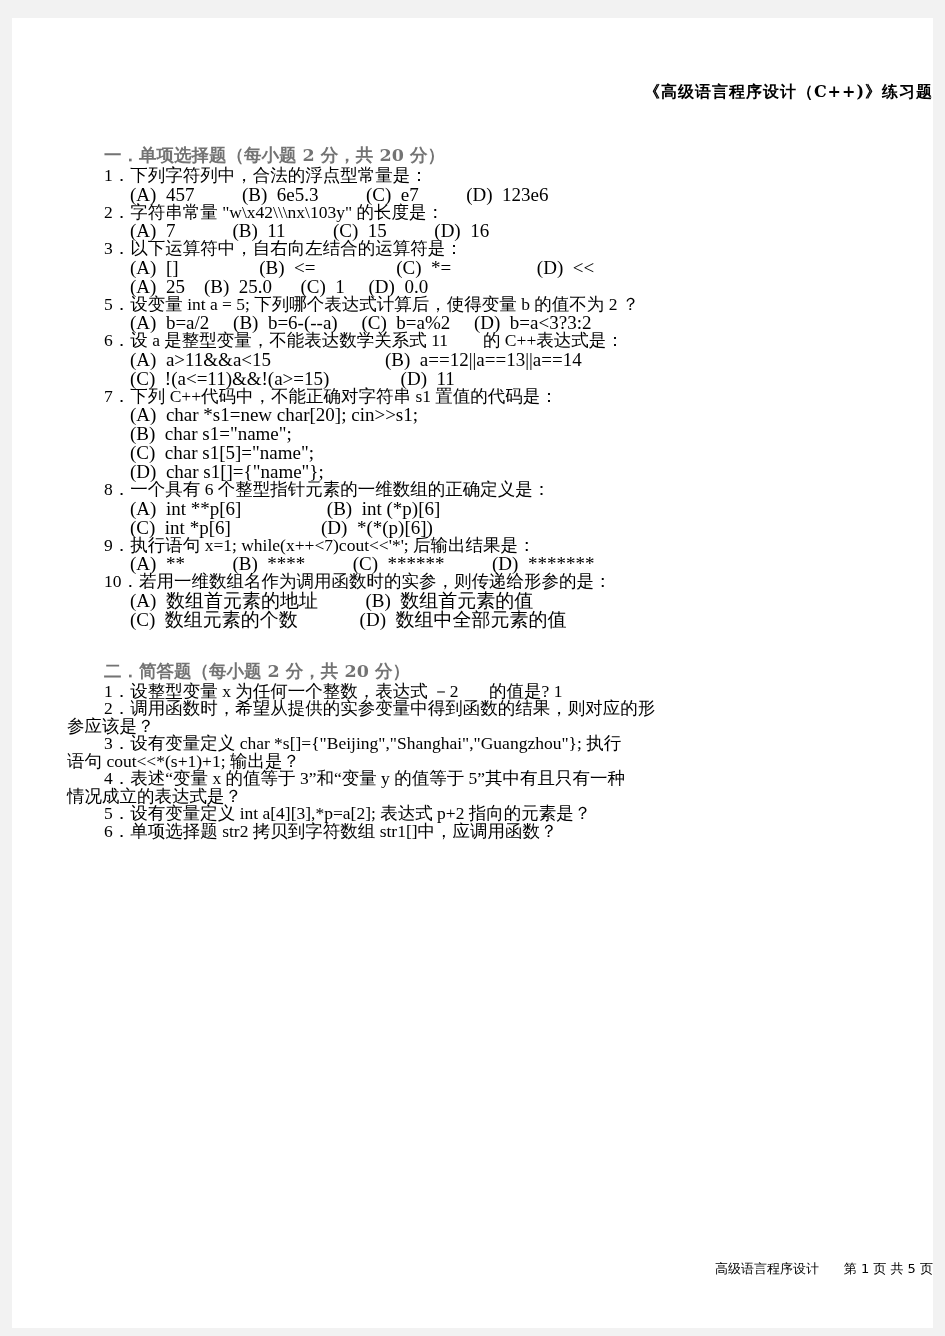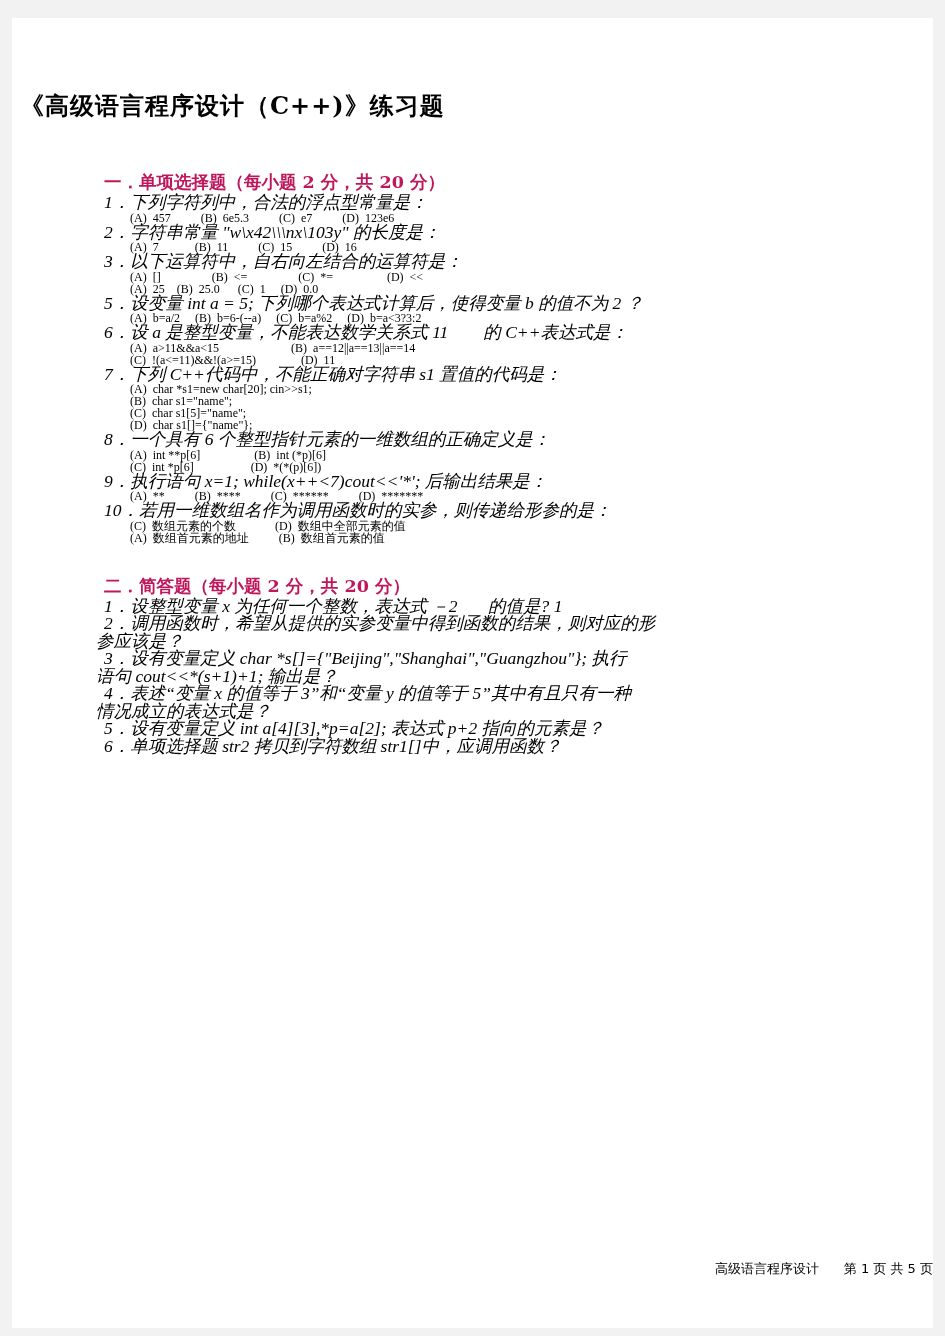--- a/index.html
+++ b/index.html
@@ -16,50 +16,49 @@
   #page {
     position: absolute;
     left: 12px;
     top: 18px;
     width: 921px;
     height: 1310px;
     background: #ffffff;
     box-sizing: border-box;
   }
   .doc-title {
-    text-align: left;
+    text-align: right;
     font-family: "DejaVu Serif", "Liberation Serif", serif;
     font-weight: bold;
-    font-size: 24px;
+    font-size: 16px;
     letter-spacing: 1px;
-    margin: 8px;
+    margin: 0;
     padding-top: 64px;
     color: #000;
   }
   .section-head {
     font-family: "DejaVu Serif", "Liberation Serif", serif;
     font-weight: bold;
     font-size: 17.5px;
-    color: #be185d;
+    color: #737373;
     margin-left: 92px;
     white-space: pre;
   }
   .q-line {
     font-size: 17.5px;
     color: #000;
     margin-left: 92px;
     white-space: pre;
     line-height: 1.0;
-    font-style: italic;
   }
   .q-line.cont {
-    margin-left: 84px;
+    margin-left: 55px;
   }
   .opt-line {
-    font-size: 12px;
+    font-size: 19px;
     color: #000;
     margin-left: 118px;
     white-space: pre;
     line-height: 1.0;
   }
   .spacer-sec1 { height: 40px; }
   .gap-before-sec2 { height: 30px; }
   .footer {
     position: absolute;
     left: 0;
@@ -99,22 +98,22 @@
       <div class="opt-line">(A)  char *s1=new char[20]; cin&gt;&gt;s1;</div>
       <div class="opt-line">(B)  char s1="name";</div>
       <div class="opt-line">(C)  char s1[5]="name";</div>
       <div class="opt-line">(D)  char s1[]={"name"};</div>
       <div class="q-line"><span>8．</span><span>一个具有 6 个整型指针元素的一维数组的正确定义是：</span></div>
       <div class="opt-line">(A)  int **p[6]                  (B)  int (*p)[6]</div>
       <div class="opt-line">(C)  int *p[6]                   (D)  *(*(p)[6])</div>
       <div class="q-line"><span>9．</span><span>执行语句 x=1; while(x++&lt;7)cout&lt;&lt;'*'; 后输出结果是：</span></div>
       <div class="opt-line">(A)  **          (B)  ****          (C)  ******          (D)  *******</div>
       <div class="q-line"><span>10．</span><span>若用一维数组名作为调用函数时的实参，则传递给形参的是：</span></div>
+      <div class="opt-line">(A)  数组首元素的地址          (B)  数组首元素的值</div>
       <div class="opt-line">(C)  数组元素的个数             (D)  数组中全部元素的值</div>
-      <div class="opt-line">(A)  数组首元素的地址          (B)  数组首元素的值</div>
       <div class="gap-before-sec2"></div>
       <div class="section-head">二．简答题（每小题 2 分，共 20 分）</div>
       <div class="q-line"><span>1．</span><span>设整型变量 x 为任何一个整数，表达式 －2       的值是? 1</span></div>
       <div class="q-line"><span>2．</span><span>调用函数时，希望从提供的实参变量中得到函数的结果，则对应的形</span></div>
       <div class="q-line cont">参应该是？</div>
       <div class="q-line"><span>3．</span><span>设有变量定义 char *s[]={"Beijing","Shanghai","Guangzhou"}; 执行</span></div>
       <div class="q-line cont">语句 cout&lt;&lt;*(s+1)+1; 输出是？</div>
       <div class="q-line"><span>4．</span><span>表述“变量 x 的值等于 3”和“变量 y 的值等于 5”其中有且只有一种</span></div>
       <div class="q-line cont">情况成立的表达式是？</div>
       <div class="q-line"><span>5．</span><span>设有变量定义 int a[4][3],*p=a[2]; 表达式 p+2 指向的元素是？</span></div>

